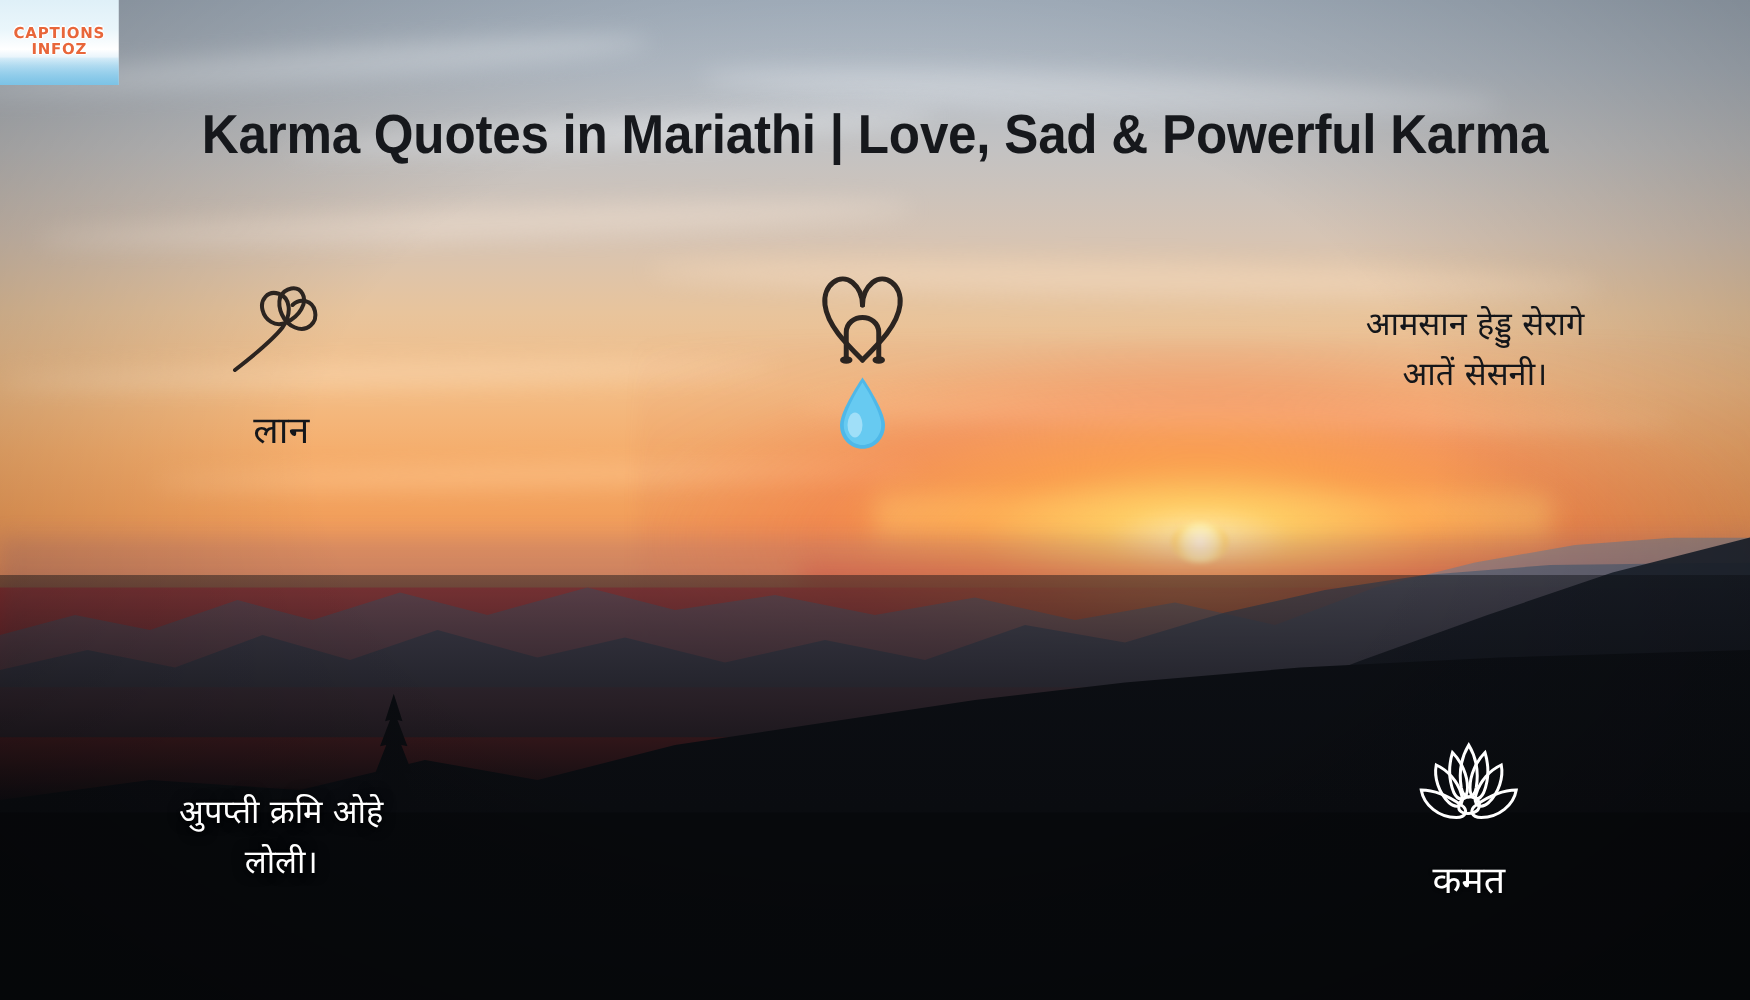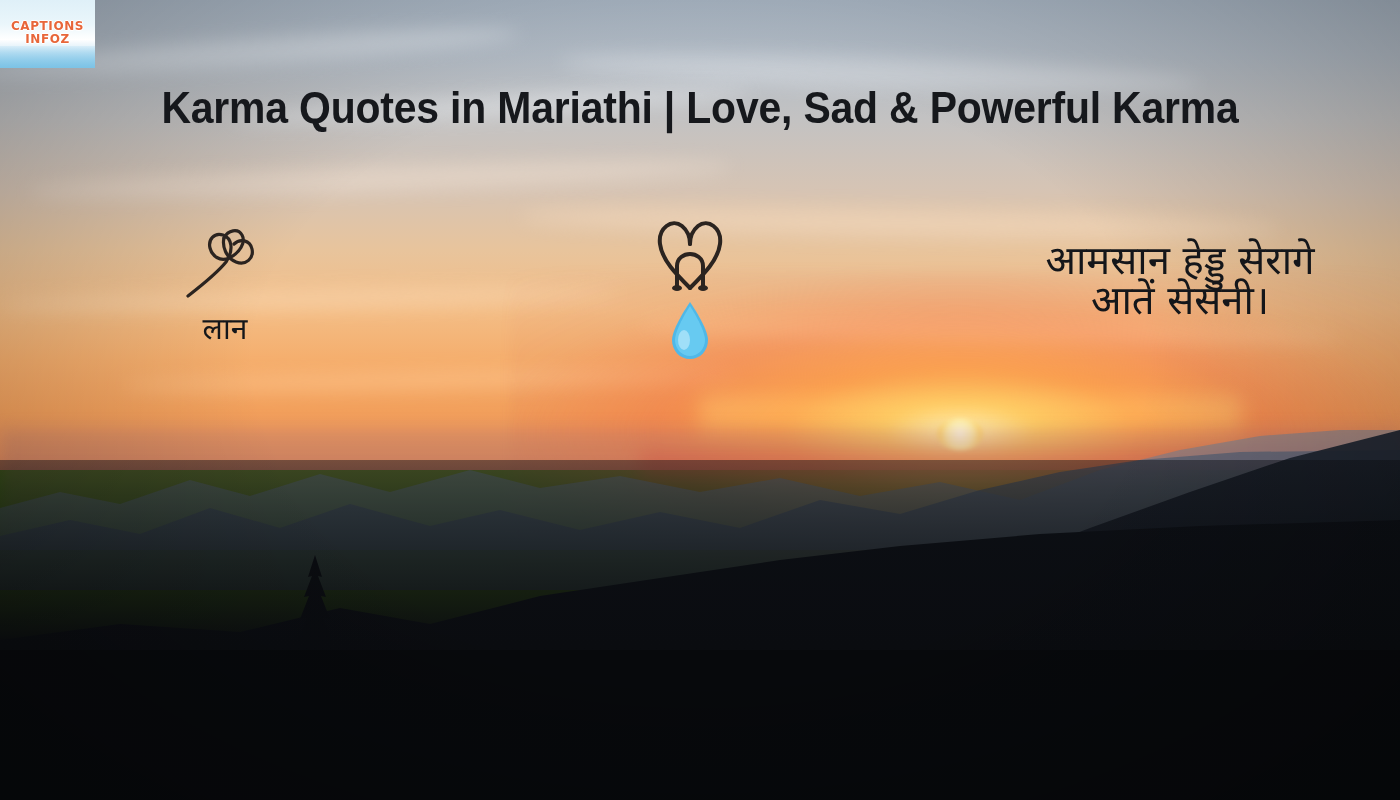--- a/index.html
+++ b/index.html
@@ -9,21 +9,21 @@
   }
   body {
     font-family: "Liberation Sans", sans-serif;
   }
 
   .canvas {
     position: relative;
     width: 1400px;
     height: 800px;
     overflow: hidden;
-    background: #4d7c0f;
+    background: #ef4444;
   }
 
   
   .photo {
     position: absolute;
     inset: 0;
     overflow: hidden;
   }
 
   
@@ -185,32 +185,32 @@
     left: 0; top: 190px;
     width: 1400px;
     height: 600px;
   }
   .cell {
     position: absolute;
     text-align: center;
     font-family: "DejaVu Sans", sans-serif;
   }
   .quote {
-    font-size: 40px;
+    font-size: 26px;
     line-height: 40px;
     font-weight: 400;
     white-space: pre-line;
   }
   .quote.dark  { color: #14161a; }
   .quote.light { color: #ffffff; text-shadow: 0 1px 3px rgba(0,0,0,.85), 0 0 10px rgba(0,0,0,.55); }
 
   .label {
     font-size: 30px;
     line-height: 38px;
-    margin-top: 6px;
+    margin-top: 22px;
   }
   .label.dark  { color: #14161a; }
   .label.light { color: #ffffff; text-shadow: 0 1px 3px rgba(0,0,0,.85); }
 
   .icon-wrap { display: block; }
   .icon-wrap svg { display: block; margin: 0 auto; }
 
   
   .cell-r1c1 { left: 60px;  top: 28px;  width: 330px; }
   .cell-r1c2 { left: 525px; top: 24px;  width: 330px; }
@@ -312,15 +312,34 @@
         </svg>
       </span>
     </div>
 
     <div class="cell cell-r1c3">
       <div class="quote dark">आमसान हेड्डु सेरागे
 आतें सेसनी।</div>
     </div>
 
 
+    <div class="cell cell-r3c1">
+      <div class="quote light">अुपप्ती क्रमि ओहे
+लोली।</div>
+    </div>
+    <div class="cell cell-r3c3">
+      <span class="icon-wrap">
+        <svg width="92" height="74" viewBox="0 0 92 74">
+          <path d="M46,6 C40,16 38,28 40,40 C42,50 50,50 52,40 C54,28 52,16 46,6 Z" fill="none" stroke="#ffffff" stroke-width="2.4"></path>
+          <path d="M33,12 C30,22 30,34 34,44 C38,52 45,50 45,40 C45,30 40,19 33,12 Z" fill="none" stroke="#ffffff" stroke-width="2.4"></path>
+          <path d="M59,12 C62,22 62,34 58,44 C54,52 47,50 47,40 C47,30 52,19 59,12 Z" fill="none" stroke="#ffffff" stroke-width="2.4"></path>
+          <path d="M20,22 C18,32 22,44 30,52 C37,58 43,54 40,45 C37,35 29,26 20,22 Z" fill="none" stroke="#ffffff" stroke-width="2.4"></path>
+          <path d="M72,22 C74,32 70,44 62,52 C55,58 49,54 52,45 C55,35 63,26 72,22 Z" fill="none" stroke="#ffffff" stroke-width="2.4"></path>
+          <path d="M8,42 C10,54 22,64 36,64 C44,64 46,58 40,54 C30,47 19,42 8,42 Z" fill="none" stroke="#ffffff" stroke-width="2.4"></path>
+          <path d="M84,42 C82,54 70,64 56,64 C48,64 46,58 52,54 C62,47 73,42 84,42 Z" fill="none" stroke="#ffffff" stroke-width="2.4"></path>
+          <path d="M38,56 C38,50 44,46 50,48 C56,50 56,58 50,60 C44,62 38,60 38,56 Z" fill="none" stroke="#ffffff" stroke-width="2.4"></path>
+        </svg>
+      </span>
+      <div class="label light">कमत</div>
+    </div>
 
   </div>
 </div>
 
 </body></html>

